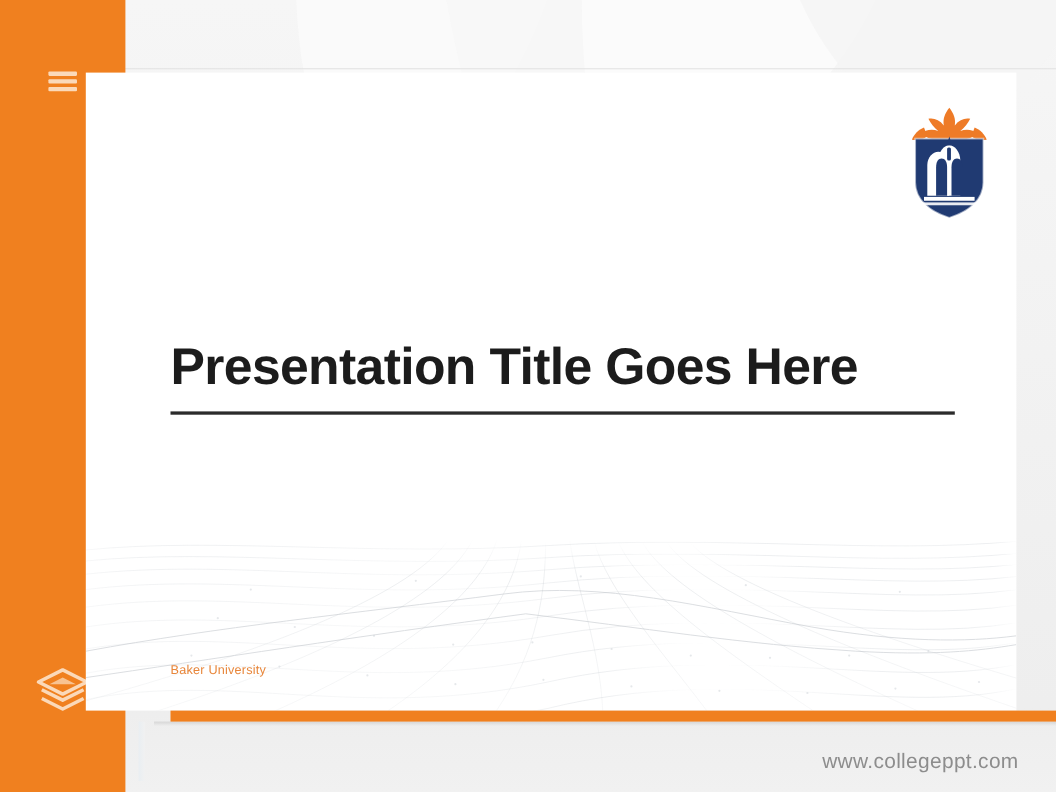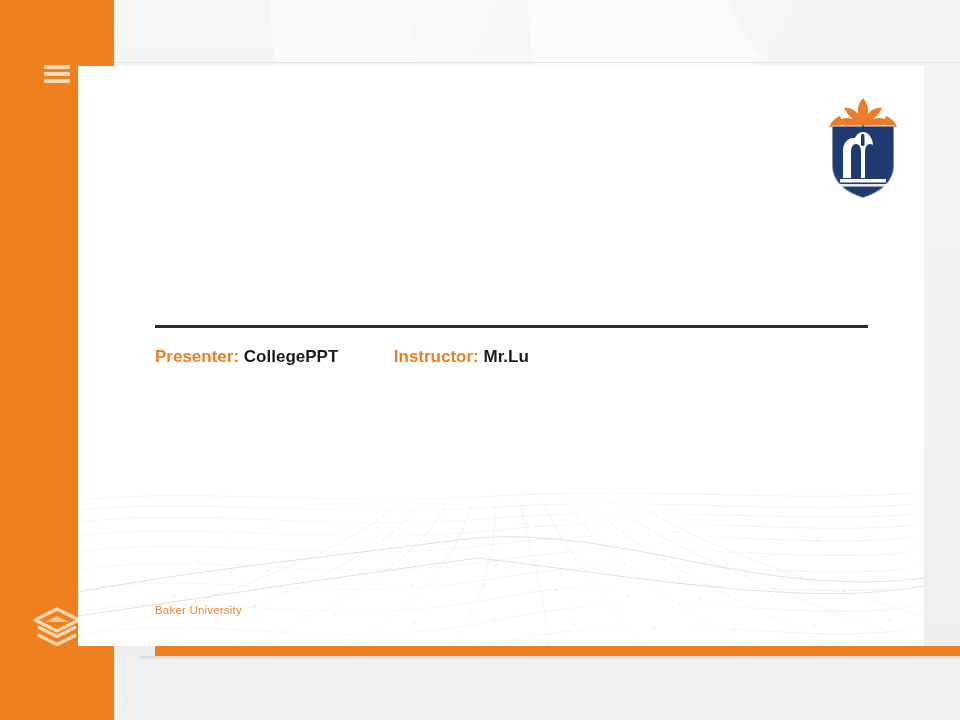--- a/index.html
+++ b/index.html
@@ -263,32 +263,27 @@
 
       <g fill="#ffffff">
         <rect x="20" y="85" width="46" height="3.5"></rect>
         <rect x="18" y="90" width="50" height="2.6" opacity=".9"></rect>
       </g>
 
       <path d="M43 30 L45.4 38 L40.6 38 Z" fill="#203A72"></path>
     </svg>
 
     <div id="title-block">
+      <div id="slide-title">Presentation Title Goes Here</div>
       <div id="title-rule"></div>
-      <div id="byline">
-        <span class="lbl">Presenter:</span>
-        <span>CollegePPT</span>
-        <span class="gap"></span>
-        <span class="lbl">Instructor:</span>
-        <span>Mr.Lu</span>
-      </div>
     </div>
 
     <div id="slide-footer">Baker University</div>
 
   </div>
 
   <div id="slide-edge"></div>
   <div id="bar-shadow"></div>
   <div id="orange-bar"></div>
 
+  <div id="site-url">www.collegeppt.com</div>
 
 </div>
 
 </body></html>

